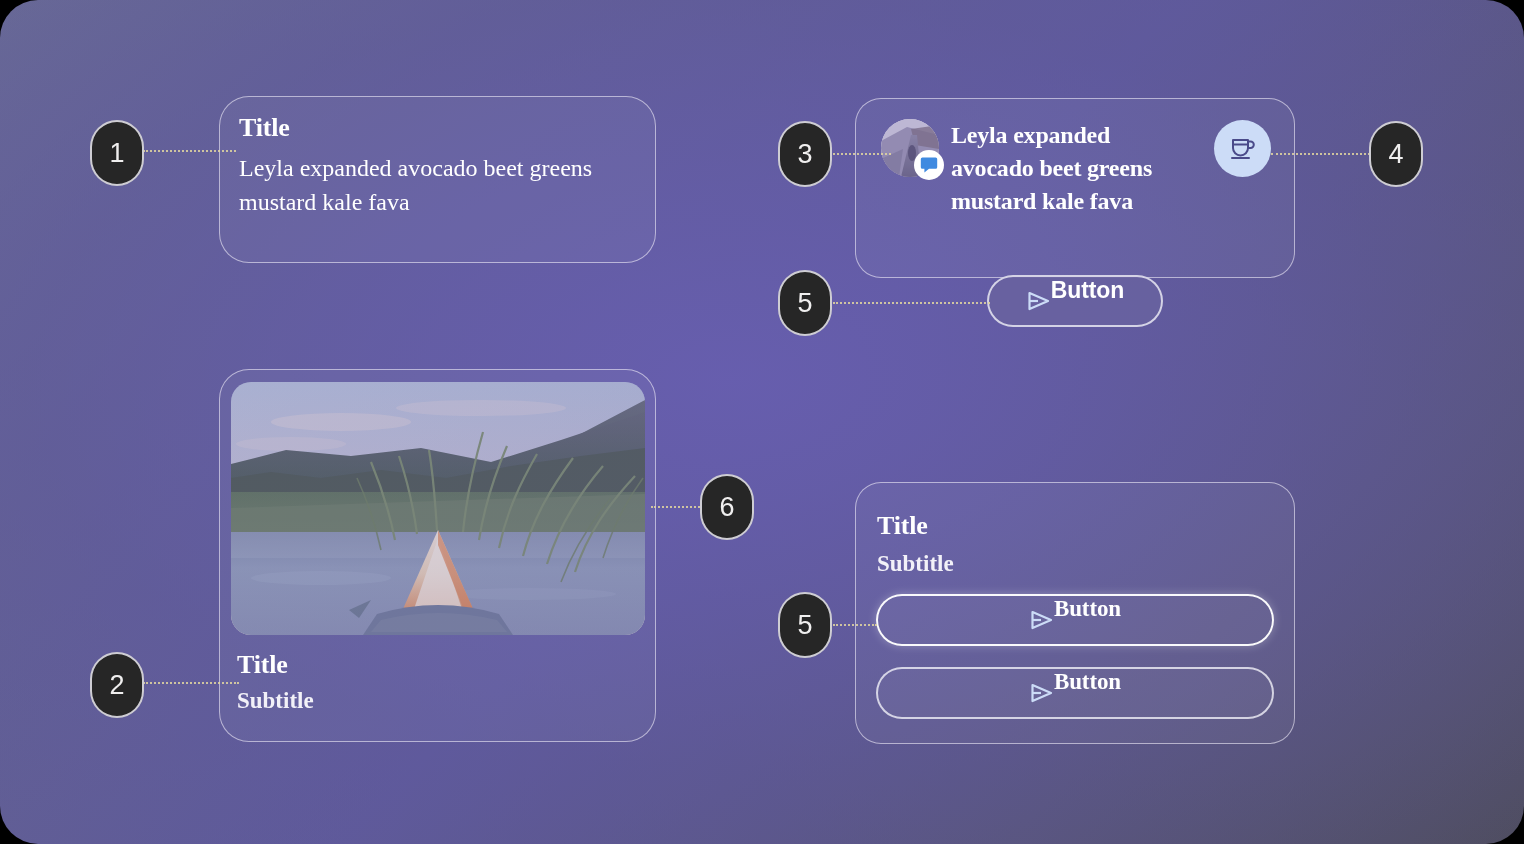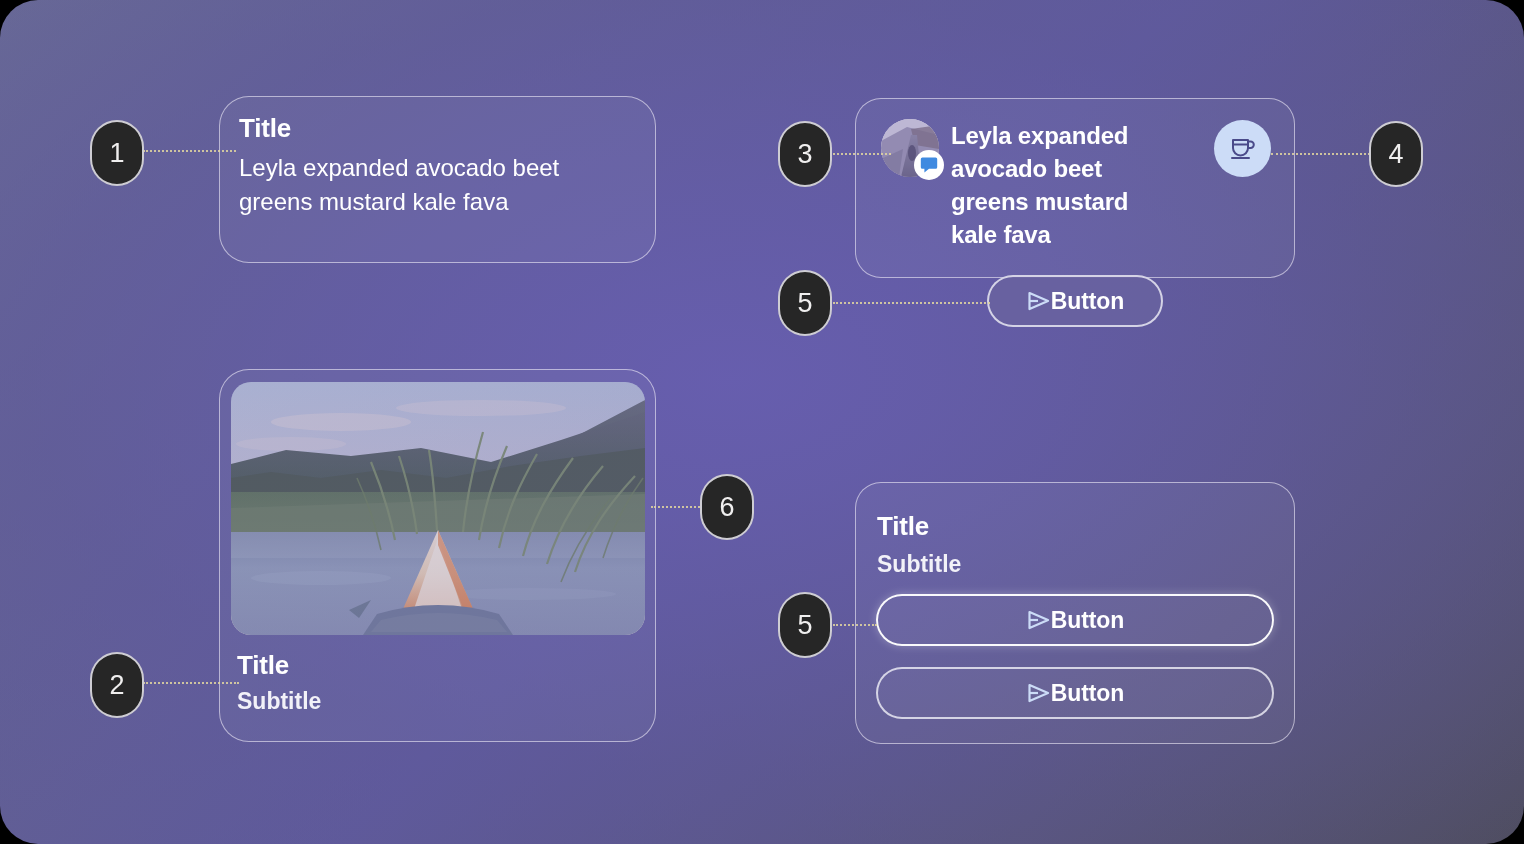--- a/index.html
+++ b/index.html
@@ -27,20 +27,21 @@
       linear-gradient(135deg, #6a6d93 0%, #636390 22%, #5e5a98 50%, #565470 78%, #4d4c5a 100%);
   }
 
   
   .card {
     position: absolute;
     box-sizing: border-box;
     border: 1.5px solid rgba(235,233,245,0.62);
     border-radius: 26px;
     background: rgba(255,255,255,0.045);
+    font-family: Liberation Serif, serif;
   }
 
   .card-title {
     color: #ffffff;
     font-weight: bold;
     letter-spacing: -0.2px;
   }
   .card-sub {
     color: #f2f1f8;
   }
@@ -101,21 +102,21 @@
     position: absolute; right: 23px; top: 21px;
     width: 57px; height: 57px; border-radius: 50%;
     background: #ccdcf7;
     display: flex; align-items: center; justify-content: center;
   }
 
   
   .btn {
     position: absolute;
     box-sizing: border-box;
-    display: flex; align-items: center; justify-content: center;
+    display: flex; justify-content: center;
     border: 2px solid rgba(244,243,250,0.78);
     border-radius: 999px;
     background: rgba(255,255,255,0.035);
     color: #ffffff;
     font-size: 23px;
     font-weight: bold;
     letter-spacing: -0.1px;
     cursor: pointer;
   }
   .btn.highlight {

